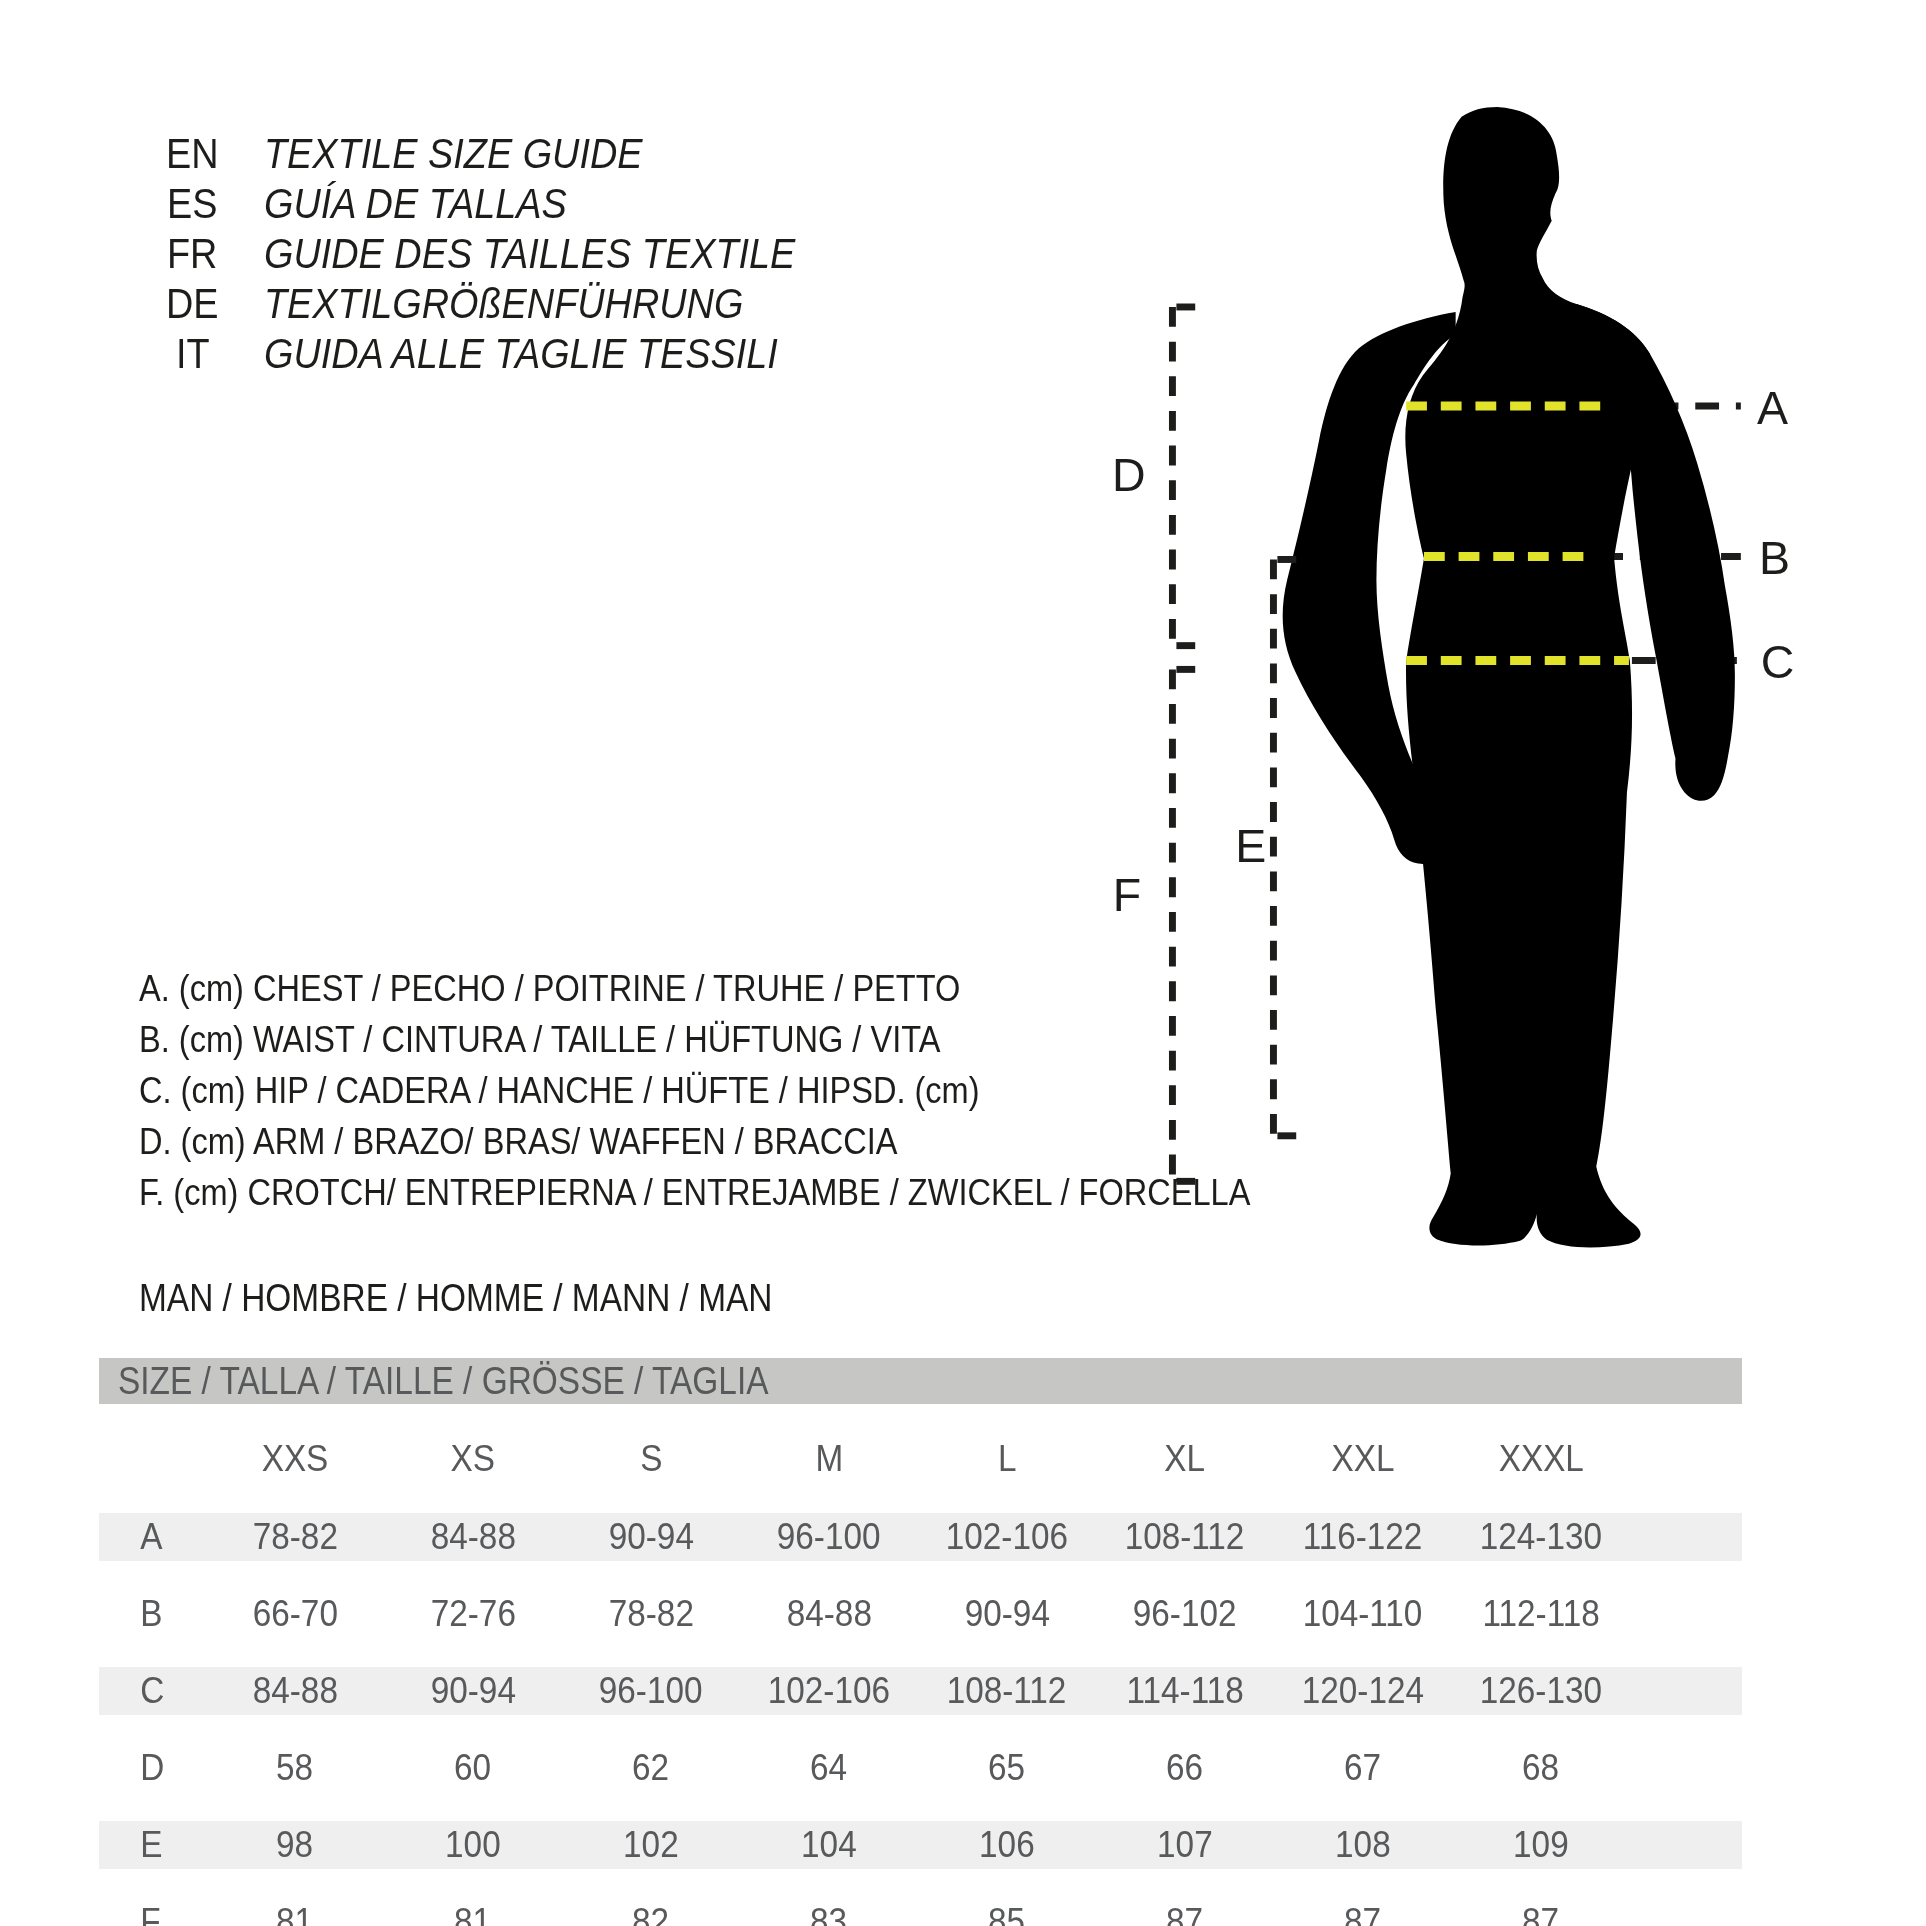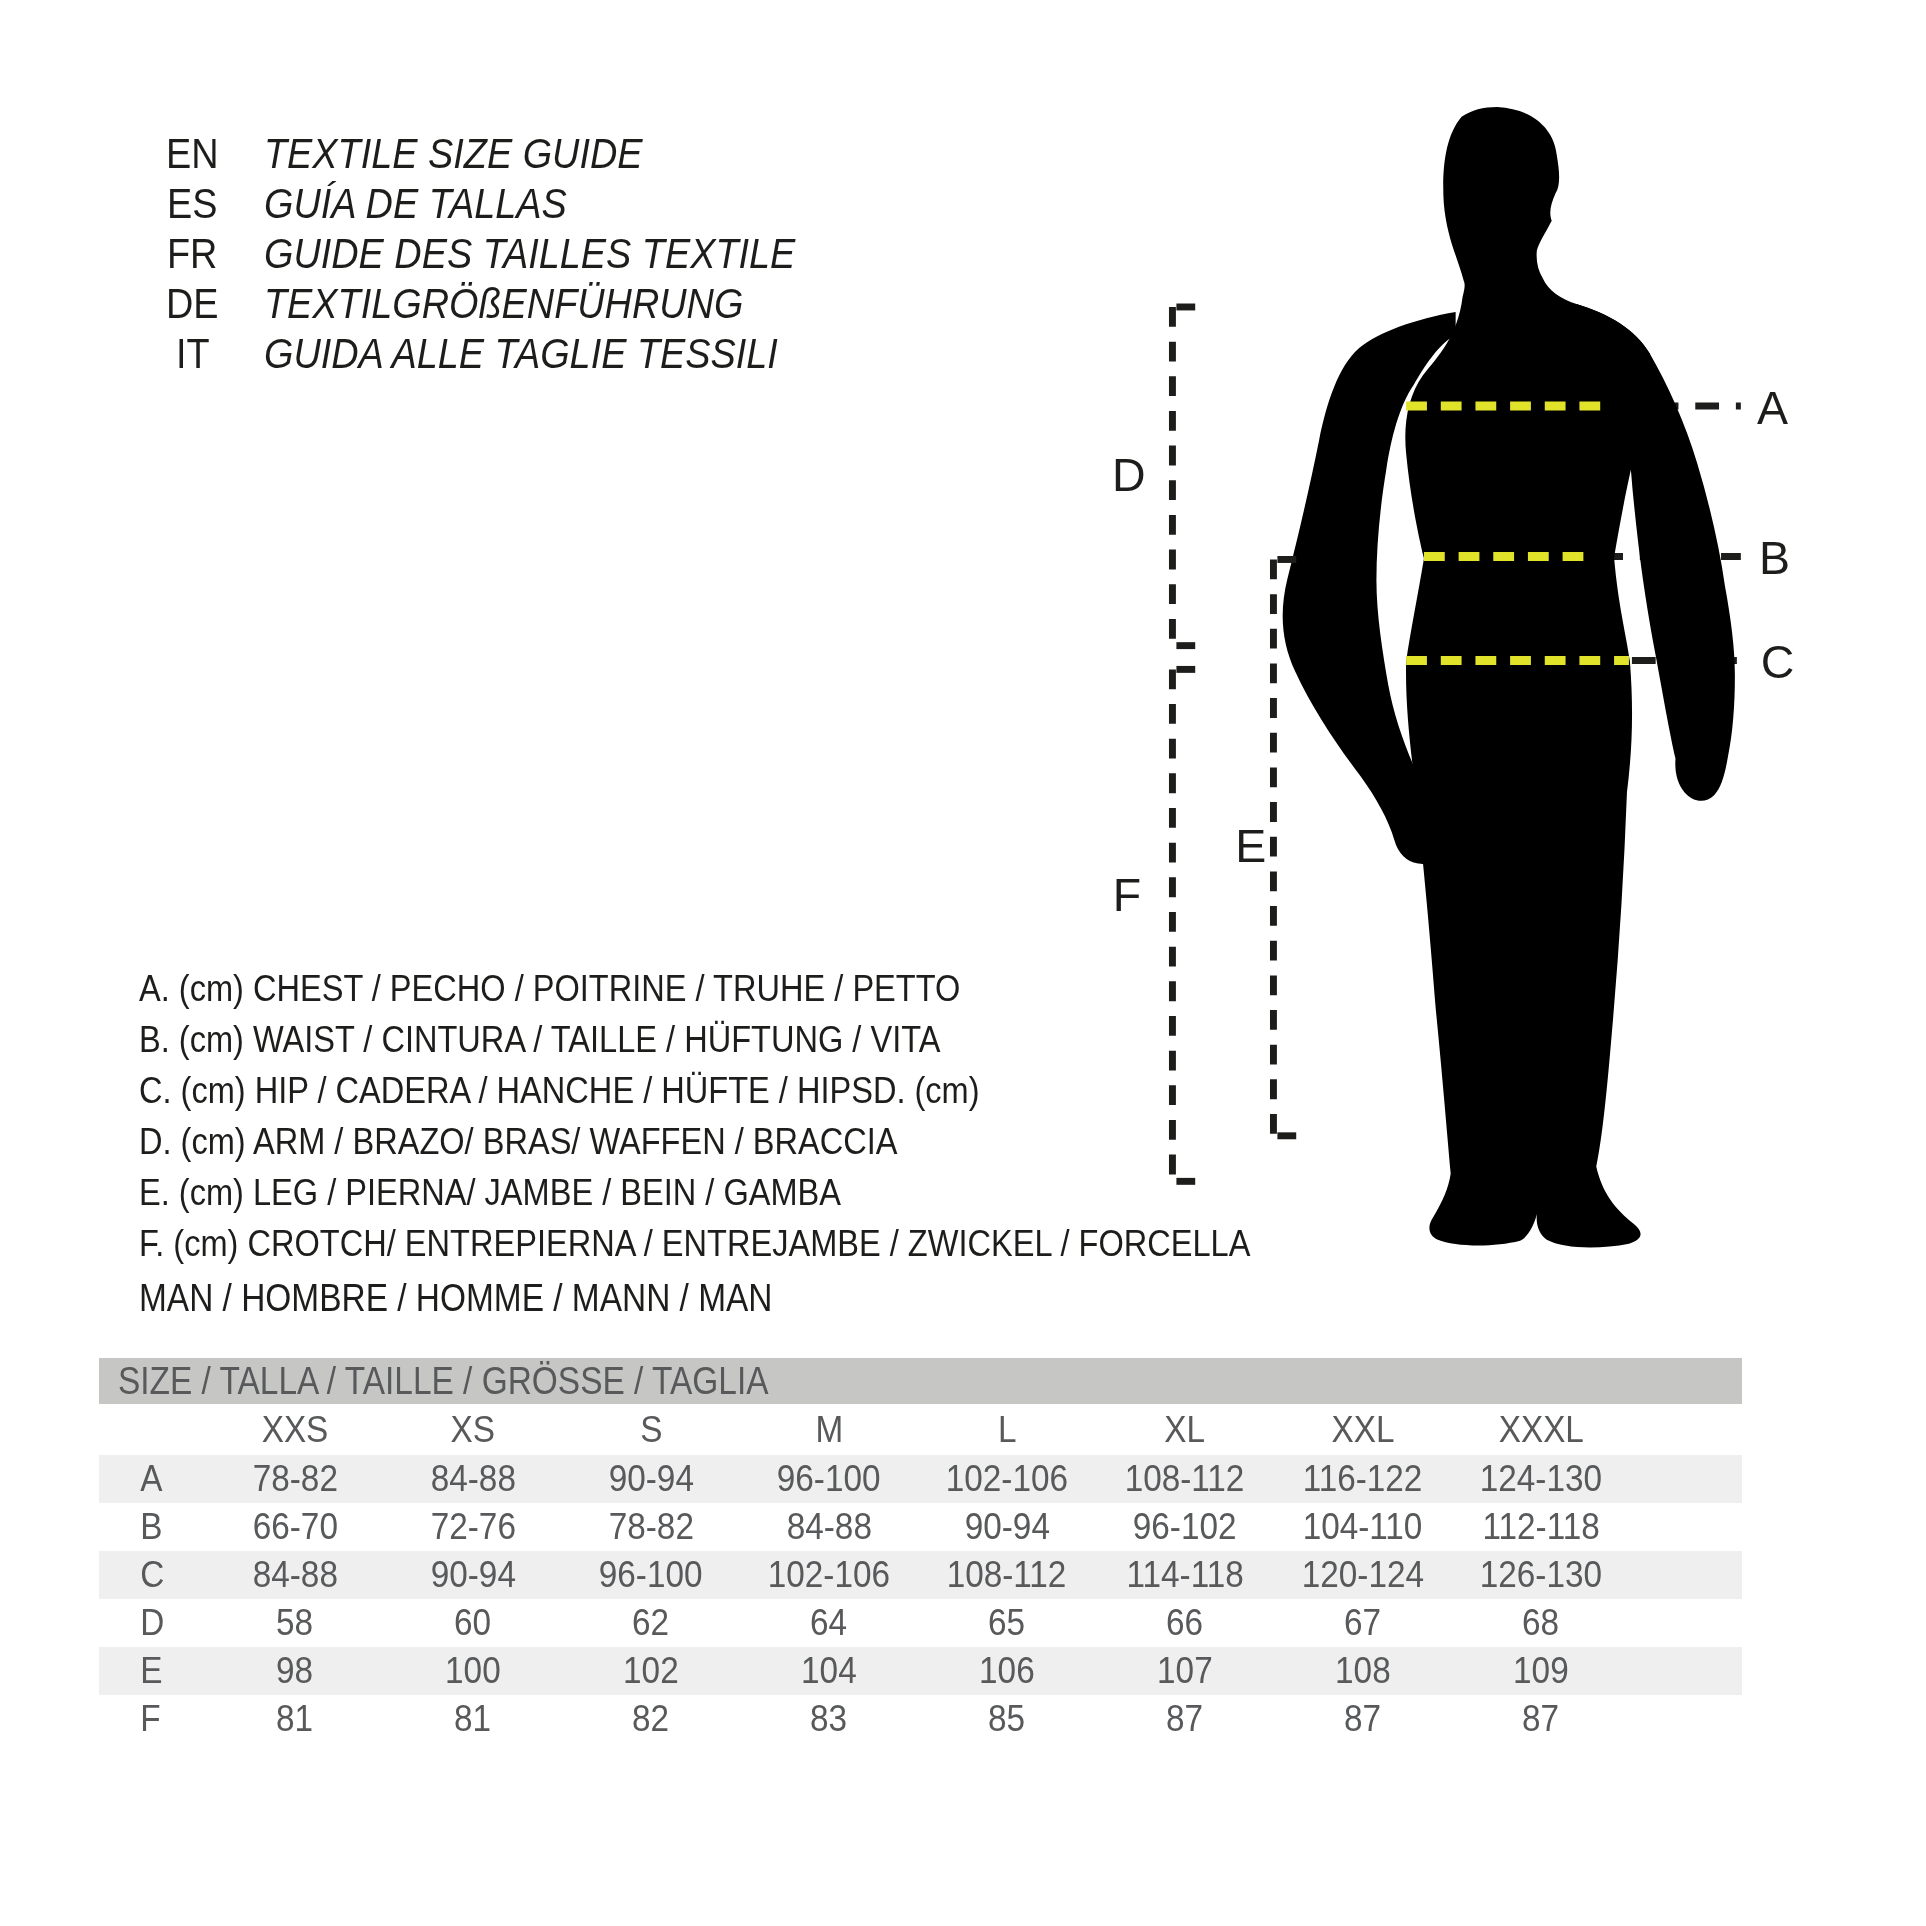--- a/index.html
+++ b/index.html
@@ -23,21 +23,21 @@
   
   .category-line{position:absolute;left:139px;top:1273px;height:51px;line-height:51px;font-size:38px;}
 
   
   .figure-svg{position:absolute;left:0;top:0;width:1927px;height:1927px;}
   .figure-label{font-family:"Liberation Sans", sans-serif;font-size:47px;fill:#1d1d1b;}
 
   
   .size-table{position:absolute;left:99px;top:1358px;width:1643px;color:#58595b;}
   .st-header{height:46px;line-height:46px;background:#c6c6c5;font-size:38px;padding-left:19px;box-sizing:border-box;}
-  .st-row{display:grid;grid-template-columns:107px repeat(8,178px) 1fr;align-items:center;height:48px;font-size:37px;}
+  .st-row{display:grid;grid-template-columns:107px repeat(8,178px) 1fr;align-items:center;height:48px;font-size:37px;margin-top:29px;}
   .st-row.sizes{height:51px;}
   .st-row.stripe{background:#efefef;}
   .st-label{padding-left:40px;text-align:left;}
   .st-cell{text-align:center;}
 </style>
 </head>
 <body>
 
 <div class="canvas">
 
@@ -164,21 +164,20 @@
     <text class="figure-label" x="1140" y="480" text-anchor="middle" dominant-baseline="central">D</text>
     <text class="figure-label" x="1263" y="854" text-anchor="middle" dominant-baseline="central">E</text>
     <text class="figure-label" x="1138" y="904" text-anchor="middle" dominant-baseline="central">F</text>
   </svg>
 
   <section class="legend-block">
     <div class="legend-row"><span class="cond">A. (cm) CHEST / PECHO / POITRINE / TRUHE / PETTO</span></div>
     <div class="legend-row"><span class="cond">B. (cm) WAIST / CINTURA / TAILLE / HÜFTUNG / VITA</span></div>
     <div class="legend-row"><span class="cond">C. (cm) HIP / CADERA / HANCHE / HÜFTE / HIPSD. (cm)</span></div>
     <div class="legend-row"><span class="cond">D. (cm) ARM / BRAZO/ BRAS/ WAFFEN / BRACCIA</span></div>
-    <div class="legend-row"><span class="cond">E. (cm) LEG / PIERNA/ JAMBE / BEIN / GAMBA</span></div>
     <div class="legend-row"><span class="cond">F. (cm) CROTCH/ ENTREPIERNA / ENTREJAMBE / ZWICKEL / FORCELLA</span></div>
   </section>
 
   <div class="category-line"><span class="cond">MAN / HOMBRE / HOMME / MANN / MAN</span></div>
 
   <div class="size-table">
     <div class="st-header"><span class="cond">SIZE / TALLA / TAILLE / GRÖSSE / TAGLIA</span></div>
 
     <div class="st-row sizes">
       <div class="st-label"></div>

